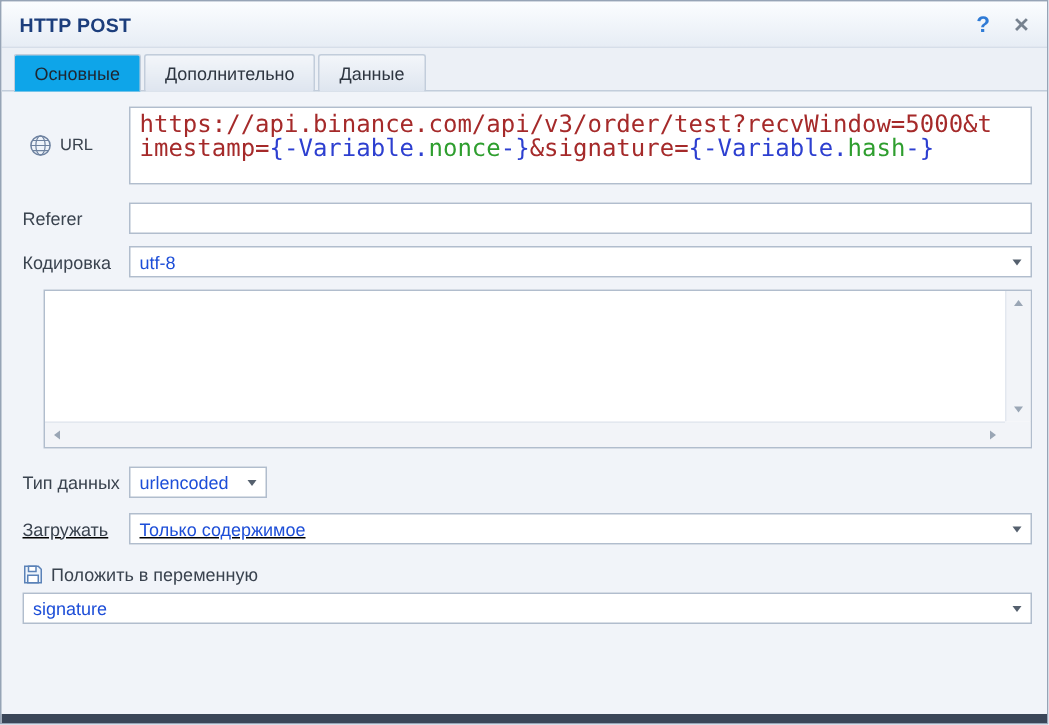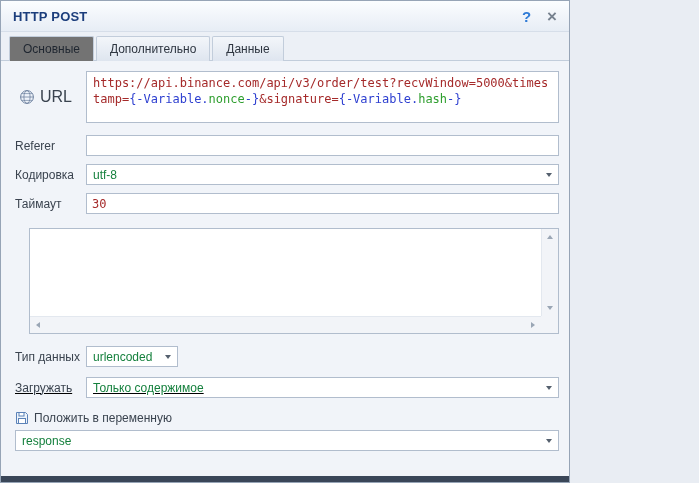--- a/index.html
+++ b/index.html
@@ -1,55 +1,55 @@
 <!DOCTYPE html>
 <html style="--title_text: #1c3e7c; --help_blue: #2f7bd6; --url_text: #a52a2a; --macro_blue: #2d3fd0; --var_green: #2e9e2e; --bottom_bar: #3a4658;"><head>
 <meta charset="utf-8">
 <style>
   html,body{margin:0;padding:0;}
   body{font-family:"Liberation Sans",sans-serif;background:#e9edf3;}
-  .window{width:570px;height:483px;background:#f1f4f9;border:1px solid #96a4b6;display:flex;flex-direction:column;overflow:hidden;box-sizing:border-box;}
+  .window{width:699px;height:483px;background:#f1f4f9;border:1px solid #96a4b6;display:flex;flex-direction:column;overflow:hidden;box-sizing:border-box;}
   .titlebar{flex:0 0 30px;background:linear-gradient(#fbfdff,#e7edf5);border-bottom:1px solid #d6dee9;display:flex;align-items:center;padding:0 12px;}
   .title{flex:1;font-size:13px;font-weight:bold;color:var(--title_text,#1c3e7c);letter-spacing:.2px;}
   .help-btn{color:var(--help_blue,#2f7bd6);font-size:15px;font-weight:bold;margin-right:16px;cursor:pointer;}
   .close-btn{color:#77828f;font-size:17px;line-height:1;cursor:pointer;font-weight:bold;}
   .tabbar{flex:0 0 28px;display:flex;align-items:flex-end;gap:2px;padding:0 8px;background:#ecf0f6;border-bottom:1px solid #c2cddb;}
   .tab{position:relative;top:1px;font-size:12px;color:#2e3641;padding:5px 13px;background:linear-gradient(#f3f6fa,#dee5ef);border:1px solid #c2cddb;border-bottom:none;border-radius:2px 2px 0 0;cursor:pointer;white-space:nowrap;}
-  .tab.active{background:#737373;color:#1f2630;}
+  .tab.active{background:#0ea5e9;color:#1f2630;}
   .content{flex:1;padding:10px;box-sizing:border-box;}
   .frow{display:flex;align-items:center;margin-bottom:8px;}
   .frow.gap14{margin-bottom:14px;}
   .frow.gap10{margin-bottom:10px;}
   .frow.gap12{margin-bottom:12px;text-decoration:underline;}
   .flabel{flex:0 0 75px;font-size:12px;color:#3a434f;padding-left:4px;box-sizing:border-box;}
   .tinput{flex:1;height:21px;border:1px solid #b1bdcd;background:#fff;font-size:12px;padding:0 5px;outline:none;box-sizing:border-box;border-radius:0;}
   .mono{font-family:"DejaVu Sans Mono","Liberation Mono",monospace;}
   .red{color:var(--url_text,#a52a2a);}
   .url-row{display:flex;align-items:center;margin-bottom:12px;}
-  .url-label{flex:0 0 75px;display:flex;align-items:center;gap:5px;padding-left:8px;font-size:16px;color:#3a434f;box-sizing:border-box;}
+  .url-label{flex:0 0 75px;display:flex;align-items:center;gap:5px;padding-left:8px;font-size:11px;color:#3a434f;box-sizing:border-box;}
   .url-box{flex:1;height:52px;border:1px solid #b1bdcd;background:#fff;padding:3px 6px;overflow:hidden;cursor:text;box-sizing:border-box;}
-  .url-text{font-family:"DejaVu Sans Mono","Liberation Mono",monospace;font-size:12px;line-height:16px;max-width:574px;white-space:pre-wrap;word-break:break-all;}
+  .url-text{font-family:"DejaVu Sans Mono","Liberation Mono",monospace;font-size:16px;line-height:16px;max-width:574px;white-space:pre-wrap;word-break:break-all;}
   .seg-plain{color:var(--url_text,#a52a2a);}
   .seg-macro{color:var(--macro_blue,#2d3fd0);}
   .seg-var{color:var(--var_green,#2e9e2e);}
   .section-head{display:flex;align-items:center;gap:5px;margin:0 0 4px 4px;font-size:12px;color:#3a434f;height:16px;}
   .icon{display:inline-flex;align-items:center;}
   .data-box{position:relative;margin-left:18px;height:106px;border:1px solid #b1bdcd;background:#fff;margin-bottom:12px;box-sizing:border-box;}
   .data-text{position:absolute;left:0;top:0;right:18px;bottom:18px;padding:3px 7px;font-size:12px;line-height:13.5px;color:var(--url_text,#a52a2a);white-space:pre;overflow:hidden;font-family:"DejaVu Sans Mono","Liberation Mono",monospace;}
   .vscroll{position:absolute;top:0;right:0;bottom:17px;width:17px;background:#f2f4f8;border-left:1px solid #e3e8ef;box-sizing:border-box;}
   .hscroll{position:absolute;left:0;bottom:0;right:17px;height:17px;background:#f2f4f8;border-top:1px solid #e3e8ef;box-sizing:border-box;}
   .corner{position:absolute;right:0;bottom:0;width:17px;height:17px;background:#f2f4f8;}
   .sb-btn{position:absolute;width:16px;height:16px;display:flex;align-items:center;justify-content:center;cursor:pointer;}
   .sb-up{top:0;right:0;} .sb-down{bottom:0;right:0;} .sb-left{left:0;bottom:0;} .sb-right{right:0;bottom:0;}
   .tri{width:0;height:0;}
   .tri-up{border-left:3.5px solid transparent;border-right:3.5px solid transparent;border-bottom:4px solid #9aa6b5;}
   .tri-down{border-left:3.5px solid transparent;border-right:3.5px solid transparent;border-top:4px solid #9aa6b5;}
   .tri-left{border-top:3.5px solid transparent;border-bottom:3.5px solid transparent;border-right:4px solid #9aa6b5;}
   .tri-right{border-top:3.5px solid transparent;border-bottom:3.5px solid transparent;border-left:4px solid #9aa6b5;}
-  .combo{position:relative;height:21px;border:1px solid #b1bdcd;background:#fff;display:flex;align-items:center;padding:0 20px 0 6px;font-size:12px;color:#15803d;cursor:pointer;box-sizing:border-box;}
+  .combo{position:relative;height:21px;border:1px solid #b1bdcd;background:#fff;display:flex;align-items:center;padding:0 20px 0 6px;font-size:12px;color:#1d4ed8;cursor:pointer;box-sizing:border-box;}
   .combo .arrow{position:absolute;right:6px;top:8px;width:0;height:0;border-left:3.5px solid transparent;border-right:3.5px solid transparent;border-top:4px solid #55606e;}
   .grow{flex:1;}
   .combo-small{width:92px;}
   .var-combo{margin-left:4px;}
   .bottom-strip{flex:0 0 6px;background:var(--bottom_bar,#3a4658);}
 </style>
 </head>
 <body>
 
 <div class="window">
@@ -92,24 +92,20 @@
     </div>
 
     <div class="frow">
       <span class="flabel">Кодировка</span>
       <div class="combo grow">
         <span>utf-8</span>
         <span class="arrow"></span>
       </div>
     </div>
 
-    <div class="frow gap14">
-      <span class="flabel">Таймаут</span>
-      <input class="tinput mono red" value="30" style="">
-    </div>
 
 
     <div class="data-box">
       <div class="vscroll">
         <div class="sb-btn sb-up">
             <span class="tri tri-up"></span>
           </div>
         <div class="sb-btn sb-down">
             <span class="tri tri-down"></span>
           </div>
@@ -146,20 +142,20 @@
         <svg width="14" height="14" viewBox="0 0 14 14">
           <path d="M1.5 1.5 h9 l2 2 v9 h-11 z" fill="#eef4fb" stroke="#5b82b8"></path>
           <rect x="4" y="1.5" width="5" height="3.5" fill="#ffffff" stroke="#5b82b8"></rect>
           <rect x="3.5" y="7.5" width="7" height="5" fill="#ffffff" stroke="#5b82b8"></rect>
         </svg>
       </span>
       <span>Положить в переменную</span>
     </div>
 
     <div class="combo var-combo">
-      <span>response</span>
+      <span>signature</span>
       <span class="arrow"></span>
     </div>
 
   </div>
 
   <div class="bottom-strip"></div>
 </div>
 
 </body></html>

